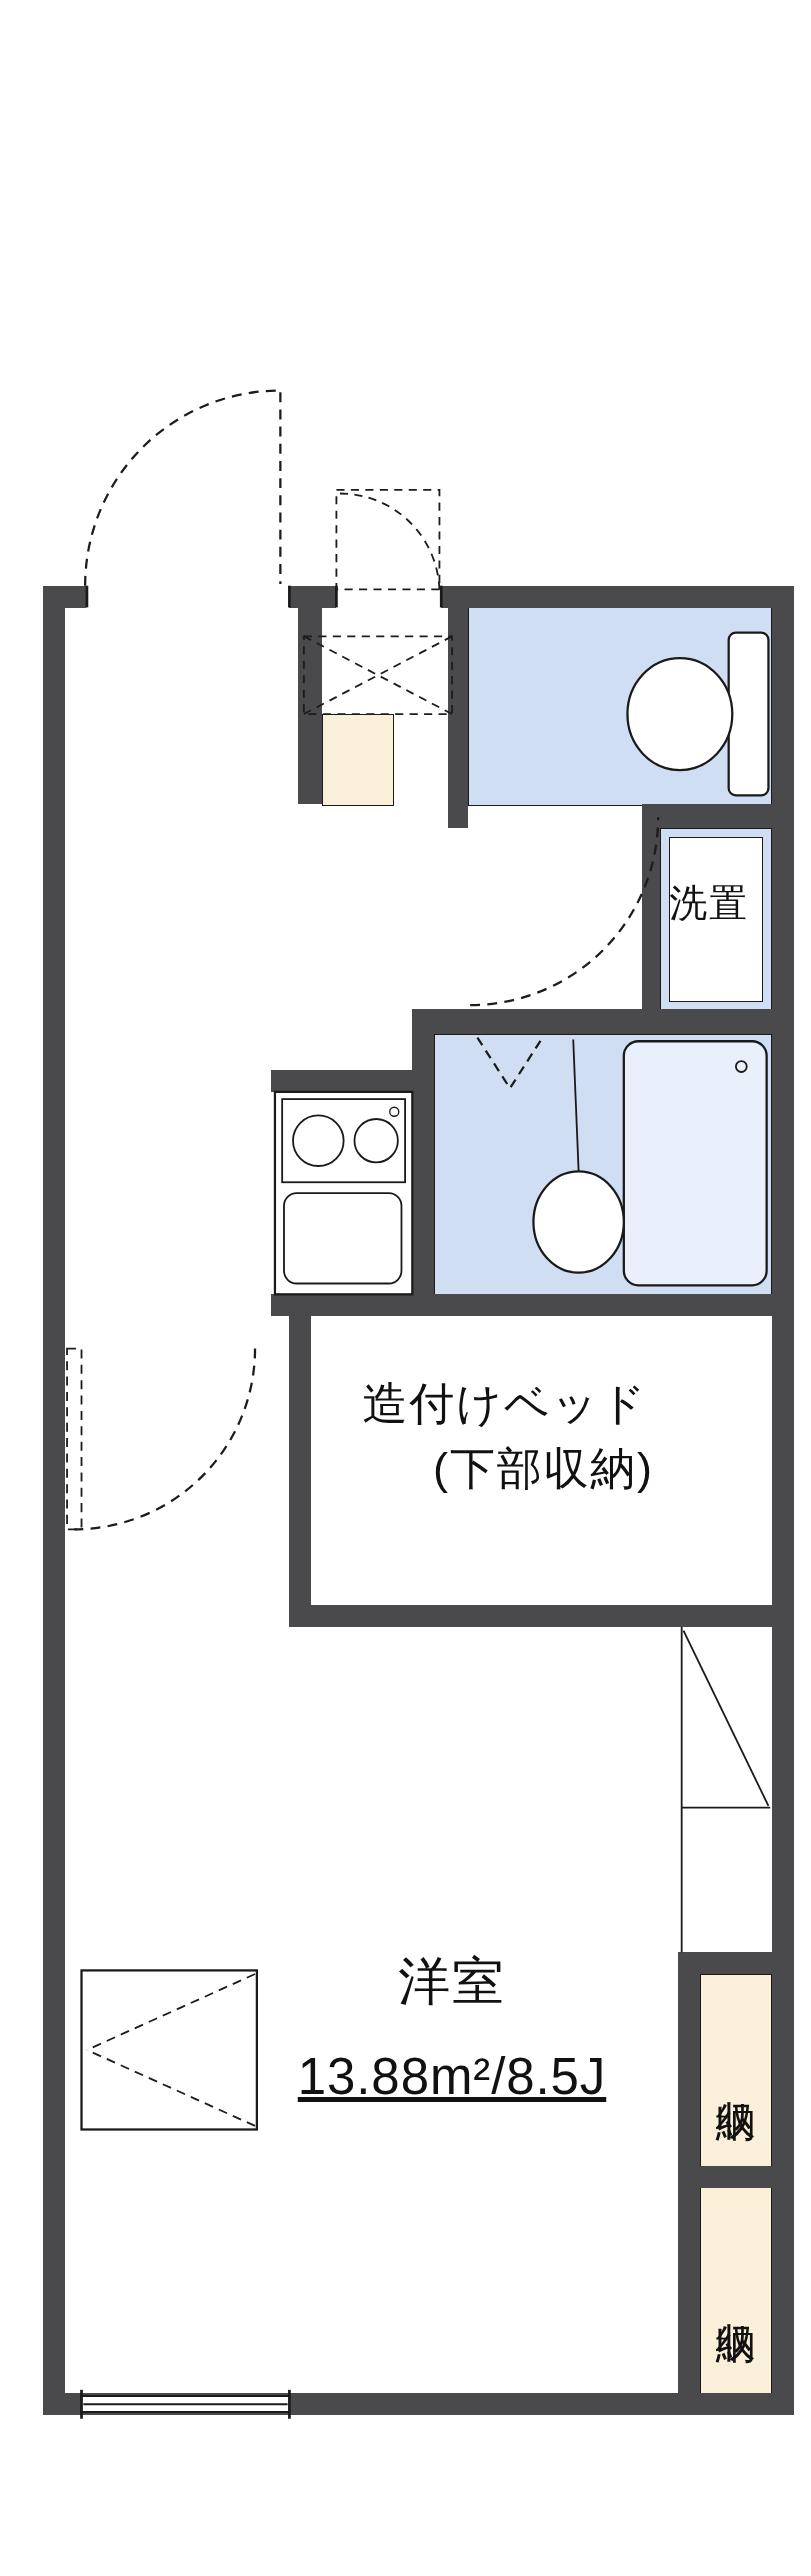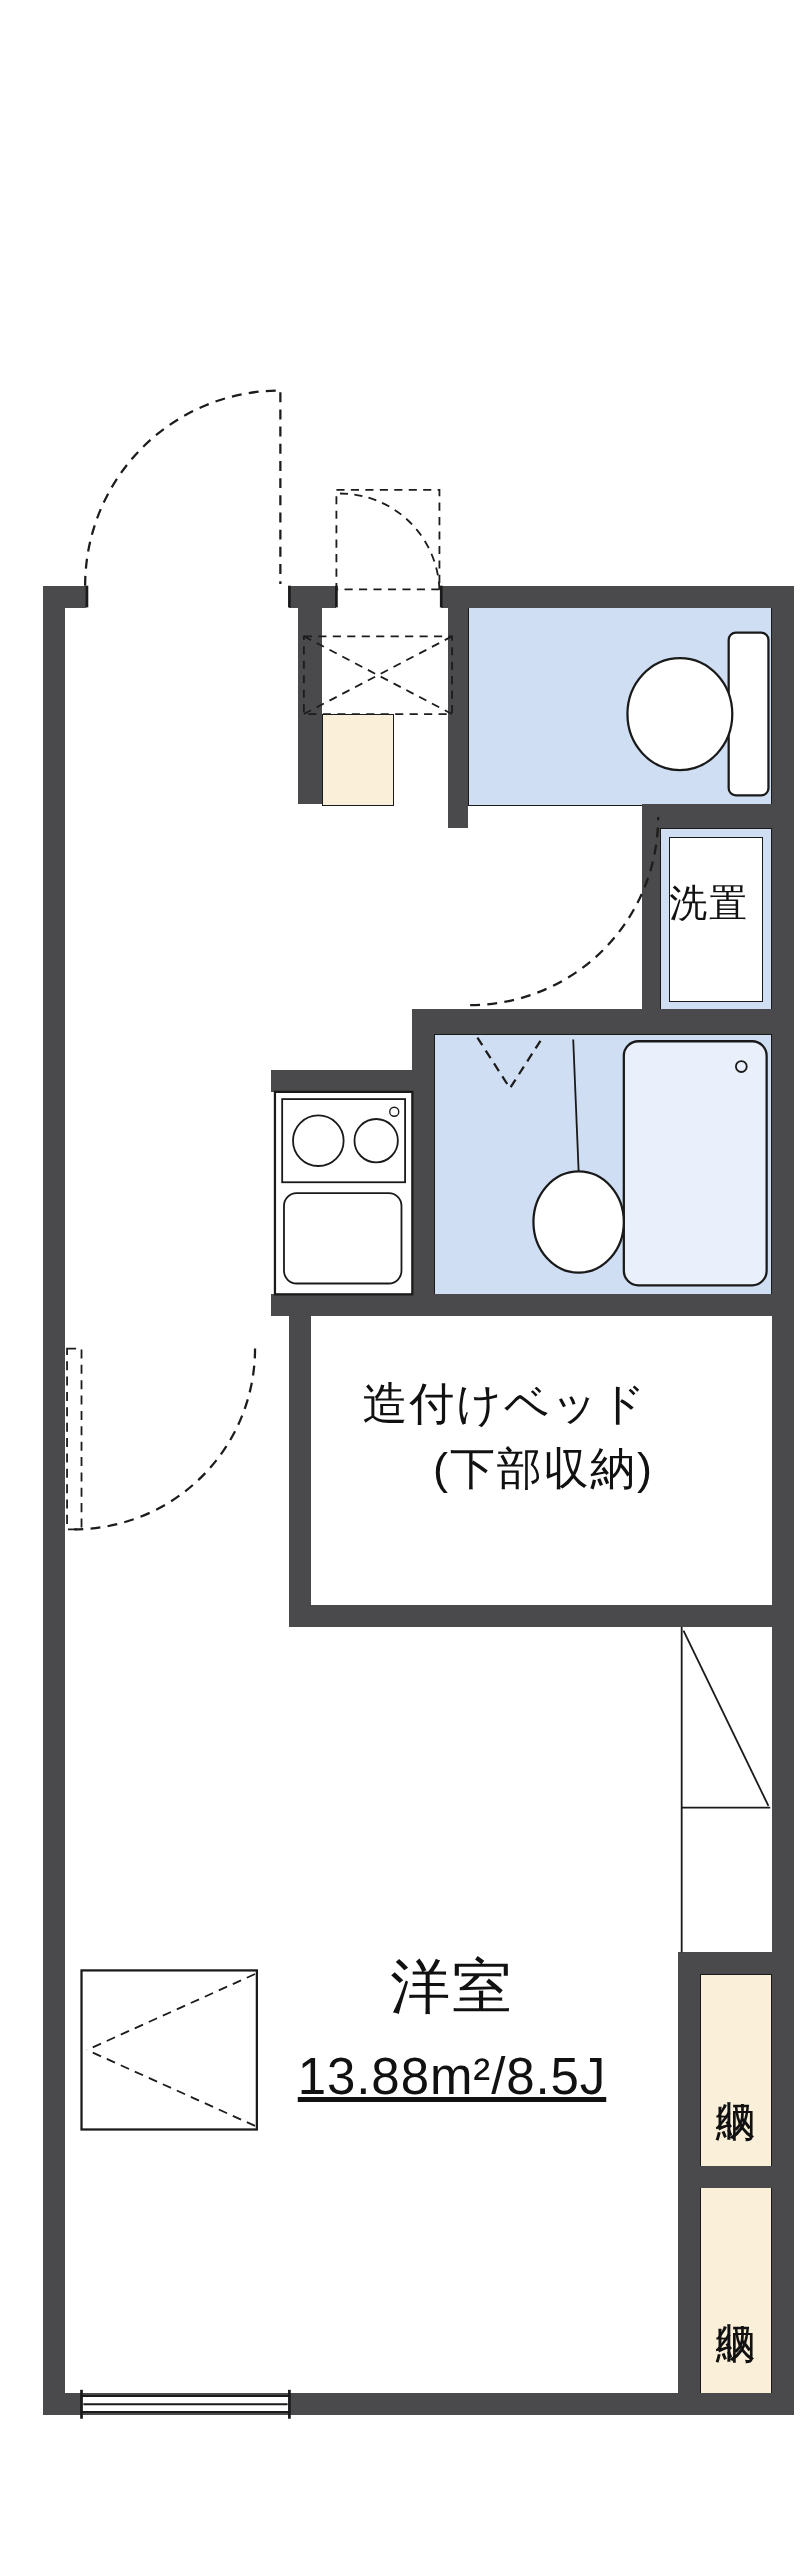--- a/index.html
+++ b/index.html
@@ -103,19 +103,19 @@
     <line x1="488" y1="648" x2="488" y2="672" stroke="#1a1a1a" stroke-width="3"></line>
 
     <line x1="92" y1="2660" x2="318" y2="2660" stroke="#1a1a1a" stroke-width="2"></line>
     <line x1="90" y1="2644" x2="90" y2="2676" stroke="#1a1a1a" stroke-width="3"></line>
     <line x1="320" y1="2644" x2="320" y2="2676" stroke="#1a1a1a" stroke-width="3"></line>
   </svg>
 
   <div class="label" style="left:660px;top:880px;width:98px;font-size:38px;">洗置</div>
   <div class="label" style="left:311px;top:1376px;width:388px;font-size:45px;text-align:center;">造付けベッド</div>
   <div class="label" style="left:311px;top:1441px;width:401px;font-size:45px;margin-left:32px;">(下部収納)</div>
-  <div class="label" style="left:235px;top:1949px;width:434px;font-size:60px;">洋室</div>
+  <div class="label" style="left:235px;top:1949px;width:434px;font-size:52px;">洋室</div>
   <div class="label" style="left:181px;top:2045px;width:542px;font-size:51px;letter-spacing:0.9px;text-decoration:underline;">13.88m²/8.5J</div>
   <div class="label vtext" style="left:700px;top:1985px;width:72px;height:172px;font-size:40px;">収納</div>
   <div class="label vtext" style="left:700px;top:2202px;width:72px;height:181px;font-size:40px;">収納</div>
 
 </div>
 
 
 </body></html>

